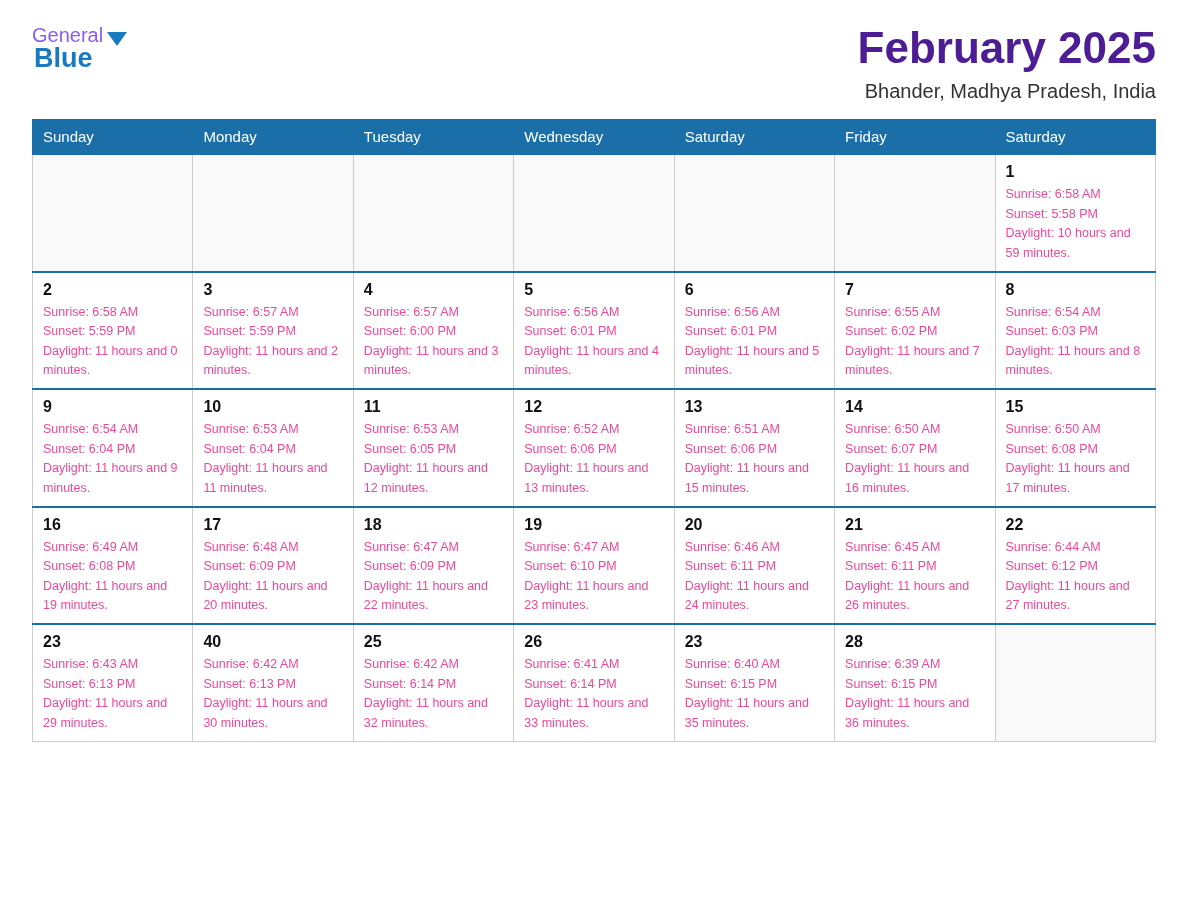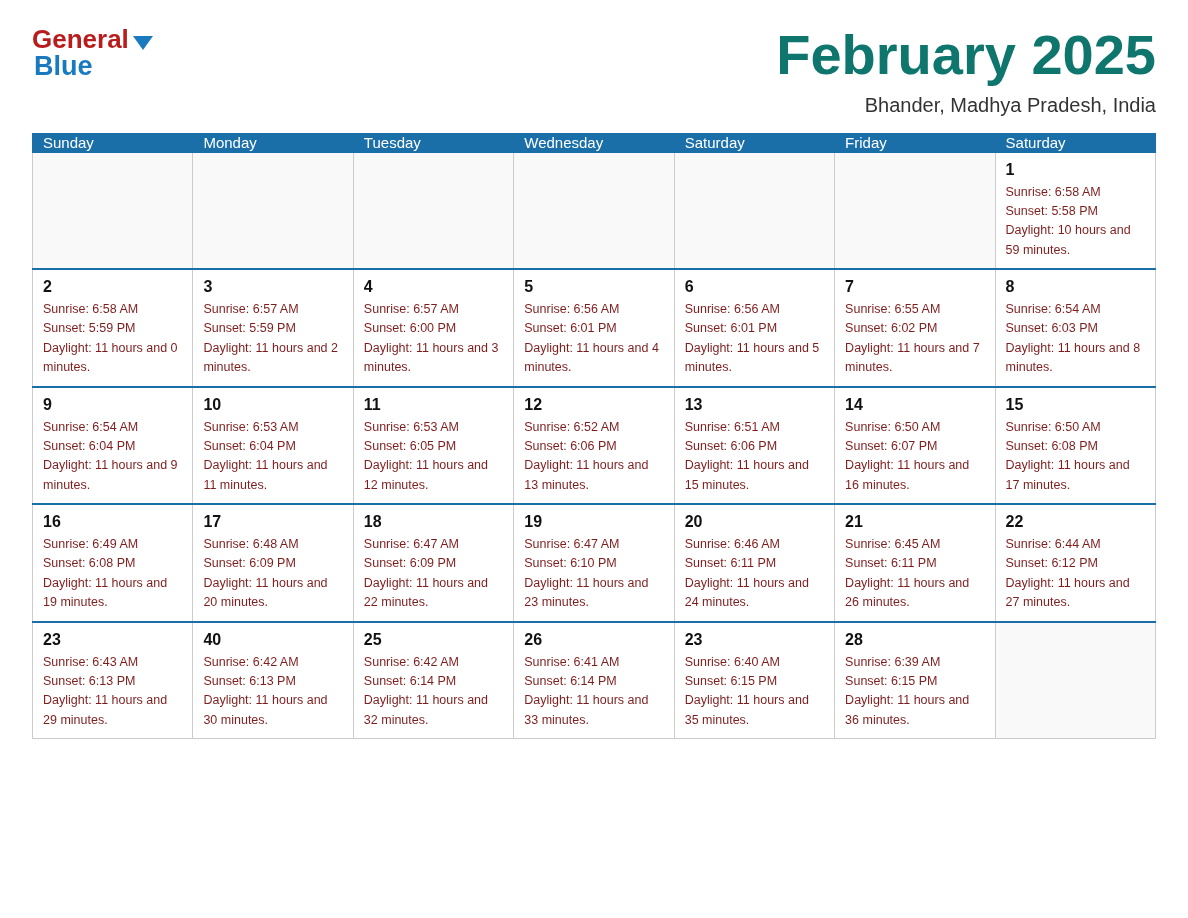--- a/index.html
+++ b/index.html
@@ -18,23 +18,23 @@
     .logo {
       display: flex;
       flex-direction: column;
       align-items: flex-start;
     }
     .logo-top {
       display: flex;
       align-items: center;
     }
     .logo-general {
-      font-size: 26px;
-      font-weight: bold;
-      color: #b91c1c;
+      font-size: 20px;
+      font-weight: normal;
+      color: #8b5cf6;
     }
     .logo-arrow {
       width: 0;
       height: 0;
       border-left: 10px solid transparent;
       border-right: 10px solid transparent;
       border-top: 14px solid #1a7abf;
       margin-left: 4px;
       margin-top: 6px;
     }
@@ -42,43 +42,43 @@
       font-size: 27px;
       font-weight: bold;
       color: #1a7abf;
       margin-top: -4px;
       margin-left: 2px;
     }
     .title-block {
       text-align: right;
     }
     .month-title {
-      font-size: 56px;
+      font-size: 44px;
       font-weight: bold;
-      color: #0f766e;
+      color: #4c1d95;
       line-height: 1.1;
     }
     .location {
       font-size: 20px;
       color: #333;
       margin-top: 8px;
     }
     .calendar {
       width: 100%;
       border-collapse: collapse;
       margin-top: 8px;
     }
     .calendar thead tr {
       background-color: #1a6fa8;
     }
     .calendar thead th {
       color: #fff;
       font-size: 15px;
       font-weight: normal;
-      padding: 0 10px;
+      padding: 8px 10px;
       text-align: left;
       border: 1px solid #1a6fa8;
     }
     .calendar tbody tr {
       border-top: 2px solid #1a6fa8;
     }
     .calendar tbody td {
       vertical-align: top;
       padding: 8px 10px;
       border: 1px solid #ccc;
@@ -89,21 +89,21 @@
     }
     .day-number {
       font-size: 16px;
       font-weight: bold;
       color: #111;
       display: block;
       margin-bottom: 4px;
     }
     .day-info {
       font-size: 12.5px;
-      color: #7f1d1d;
+      color: #ec4899;
       line-height: 1.55;
     }
     .empty-cell {
       background: #f9f9f9;
     }
     .row-border-top td {
       border-top: 2px solid #1a6fa8 !important;
     }
   </style>
 </head>

